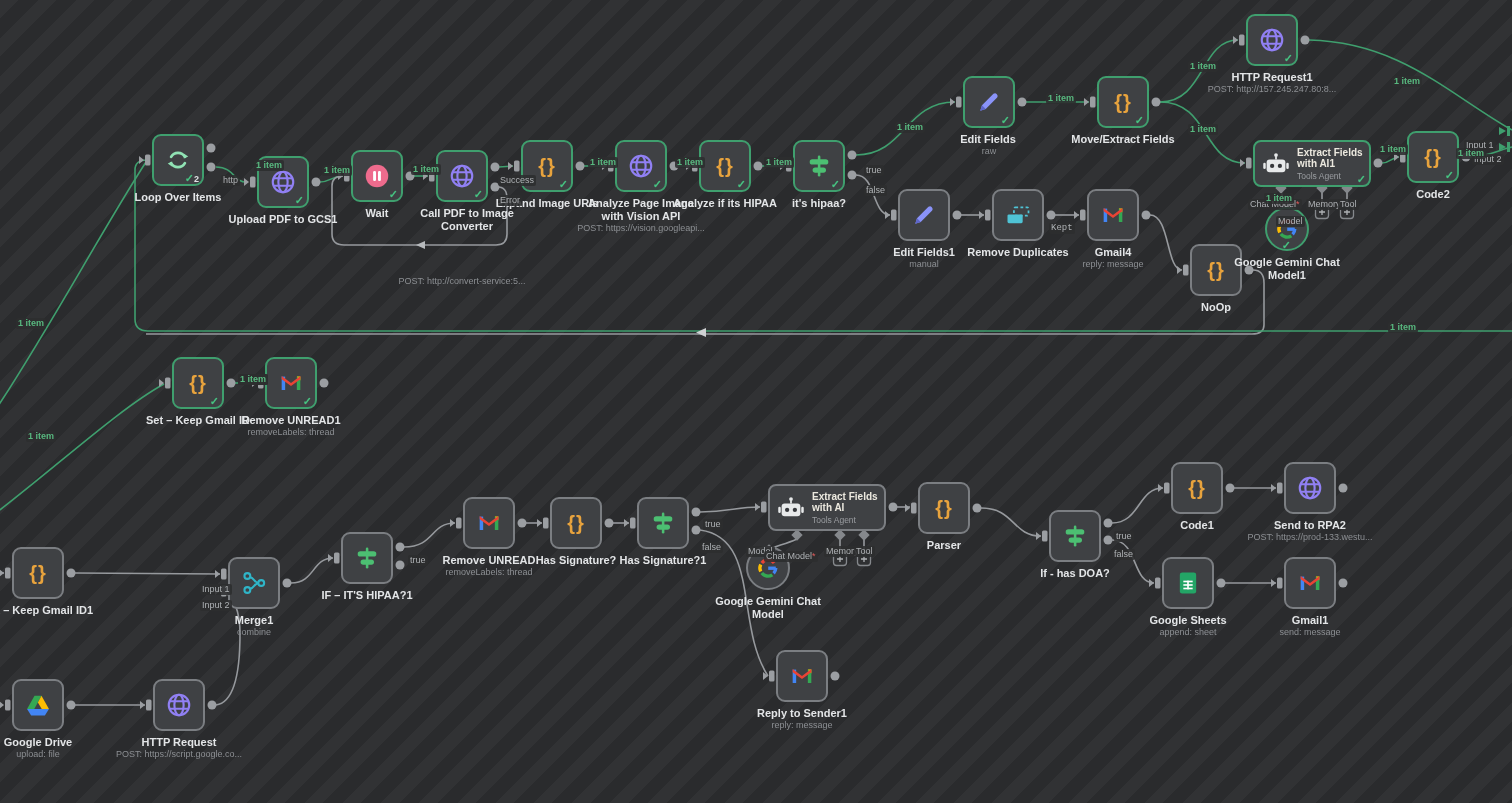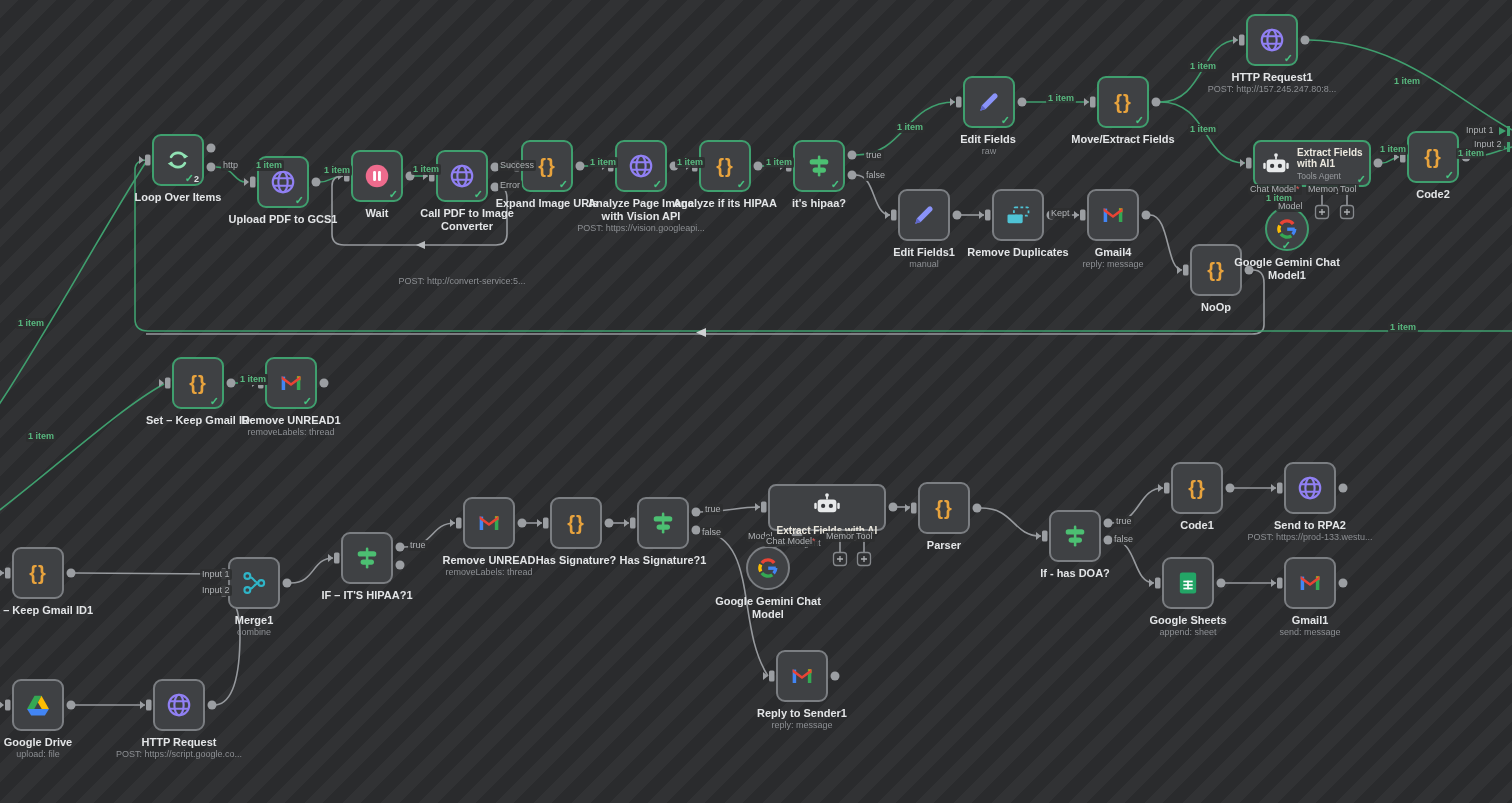--- a/index.html
+++ b/index.html
@@ -18,21 +18,21 @@
   .check .n{color:#dfe2e4;font-size:9px;font-weight:700;}
   .node.circle .check{right:16px;bottom:-2px;}
   .braces{color:#E8A33D;font-weight:700;font-size:20px;letter-spacing:1px;line-height:1;}
   .nlabel{position:absolute;width:160px;text-align:center;z-index:4;color:#e3e5e7;
     font-size:11px;font-weight:700;line-height:1.2;pointer-events:none;}
   .nsub{position:absolute;width:190px;text-align:center;z-index:4;color:#8c8f93;
     font-size:9px;font-weight:400;line-height:1.2;pointer-events:none;}
   .wlabel{position:absolute;z-index:5;font-size:9px;font-weight:600;line-height:1;
     background:rgba(44,45,47,.88);padding:1px 2px;border-radius:2px;white-space:nowrap;pointer-events:none;}
   .wlabel.g{color:#58b87f;}
-  .wlabel.x{color:#aeb1b4;font-weight:400;}
+  .wlabel.x{color:#aeb1b4;font-weight:400;margin-top:15px;}
   .wlabel .star{color:#e05a5a;}
   .agent-title{color:#ece9df;font-size:10px;font-weight:700;line-height:1.15;}
   .agent-sub{color:#9a9da1;font-size:8.5px;margin-top:1px;}
   .icon{display:flex;align-items:center;justify-content:center;}
 </style>
 </head>
 <body>
 
 <div id="canvas">
   <svg id="wires" width="1512" height="803">
@@ -499,21 +499,21 @@
           <svg width="28" height="28" viewBox="0 0 24 24">
             <g fill="#4CBF72">
               <rect x="11" y="3" width="2.2" height="18" rx="1.1"></rect>
               <rect x="4" y="6.2" width="16" height="4.6" rx="2.3"></rect>
               <rect x="6.5" y="13.2" width="11.5" height="4.6" rx="2.3"></rect>
             </g>
           </svg>
         </span>
       </div>
       <div class="nlabel" style="left: 583px; top: 554px;">Has Signature?1</div>
-      <div class="node wide" style="left: 768px; top: 484px; flex-direction: column;">
+      <div class="node wide" style="left: 768px; top: 484px;">
         <span class="icon">
           <svg width="30" height="30" viewBox="0 0 24 24">
             <g fill="#E7E9EA">
               <circle cx="12" cy="4.8" r="1.5"></circle>
               <rect x="11.3" y="5.8" width="1.4" height="2.6"></rect>
               <rect x="4.5" y="8.4" width="15" height="10.2" rx="2.4"></rect>
               <rect x="1.8" y="11" width="2" height="5" rx="1"></rect>
               <rect x="20.2" y="11" width="2" height="5" rx="1"></rect>
             </g>
             <circle cx="8.9" cy="13.5" r="1.7" fill="#35373b"></circle>
@@ -660,21 +660,21 @@
       <div class="wlabel g" style="left: 1392px; top: 76px;">1 item</div>
       <div class="wlabel x" style="left: 1464px; top: 125px;">Input 1</div>
       <div class="wlabel x" style="left: 1472px; top: 139px;">Input 2</div>
       <div class="wlabel g" style="left: 1456px; top: 148px;">1 item</div>
       <div class="wlabel g" style="left: 1378px; top: 144px;">1 item</div>
       <div class="wlabel x" style="left: 1248px; top: 184px;">Chat Model<span class="star">*</span></div>
       <div class="wlabel g" style="left: 1264px; top: 193px;">1 item</div>
       <div class="wlabel x" style="left: 1276px; top: 201px;">Model</div>
       <div class="wlabel x" style="left: 1306px; top: 184px;">Memory</div>
       <div class="wlabel x" style="left: 1338px; top: 184px;">Tool</div>
-      <div class="wlabel x" style="left: 1049px; top: 208px;">Kept</div>
+      <div class="wlabel x" style="left: 1049px; top: 208px; font-family: Liberation Mono, monospace;">Kept</div>
       <div class="wlabel g" style="left: 1388px; top: 322px;">1 item</div>
       <div class="wlabel g" style="left: 26px; top: 431px;">1 item</div>
       <div class="wlabel g" style="left: 238px; top: 374px;">1 item</div>
       <div class="wlabel g" style="left: 238px; top: 374px;">1 item</div>
       <div class="wlabel x" style="left: 200px; top: 569px;">Input 1</div>
       <div class="wlabel x" style="left: 200px; top: 585px;">Input 2</div>
       <div class="wlabel x" style="left: 408px; top: 540px;">true</div>
       <div class="wlabel x" style="left: 703px; top: 504px;">true</div>
       <div class="wlabel x" style="left: 700px; top: 527px;">false</div>
       <div class="wlabel x" style="left: 746px; top: 531px;">Model</div>

